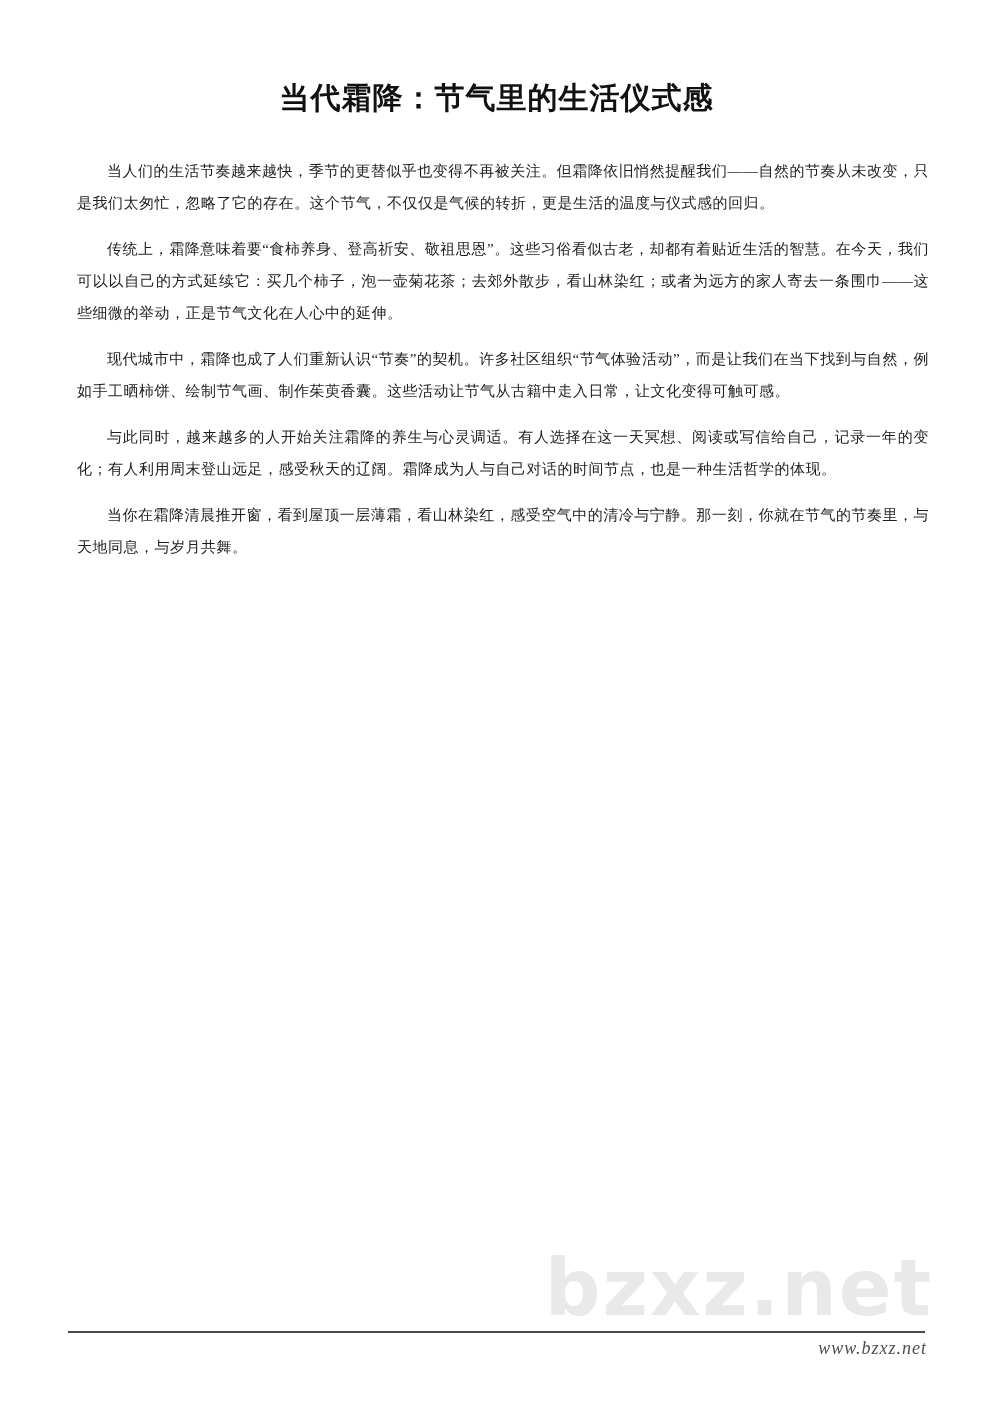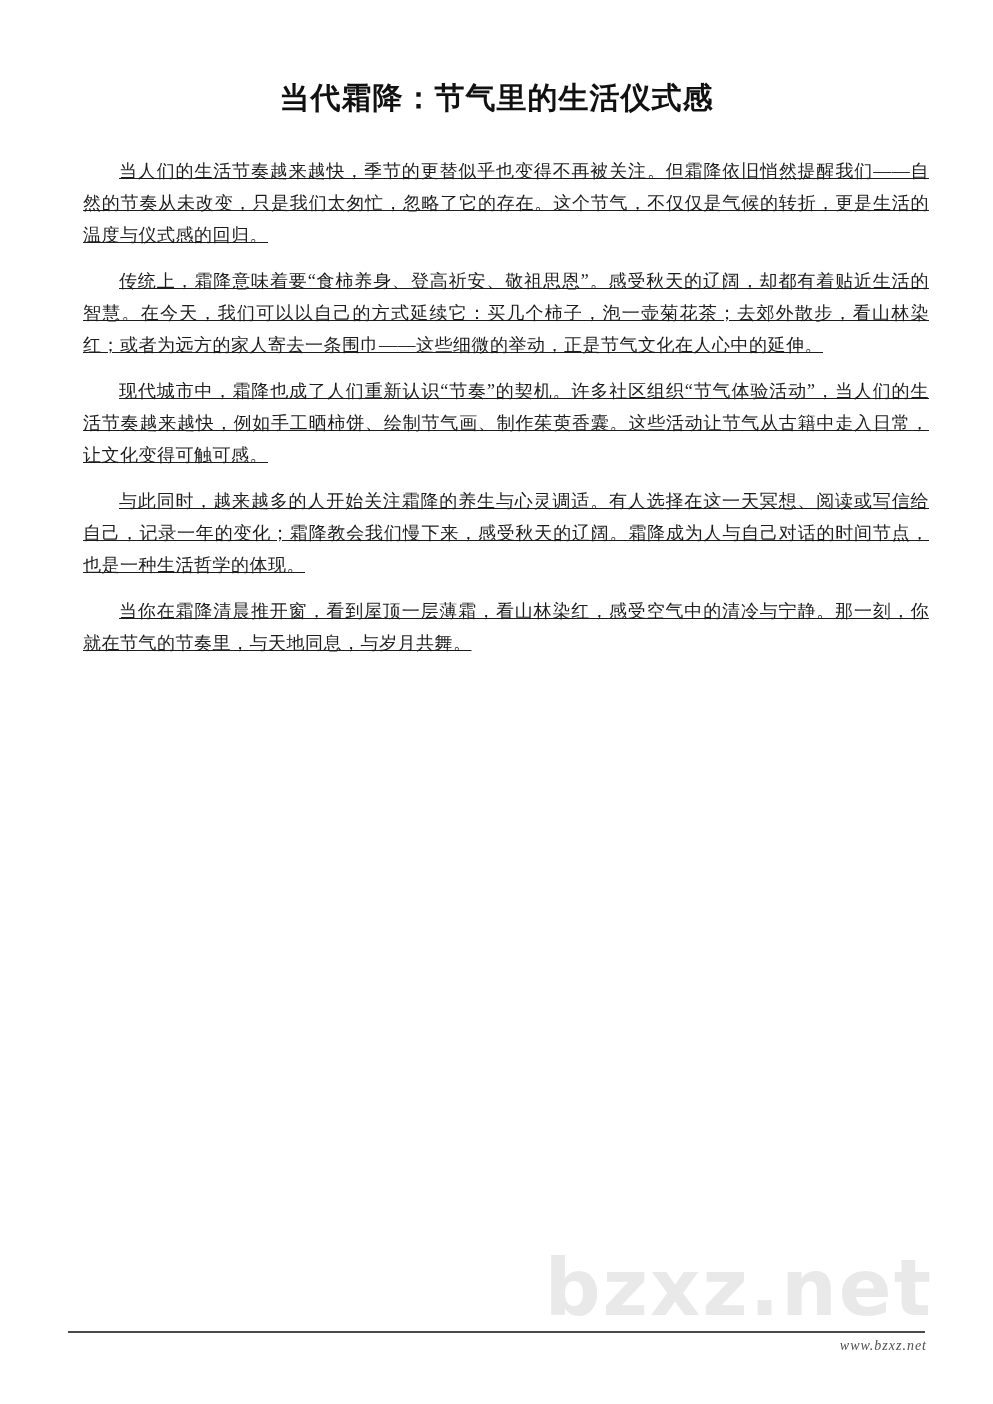--- a/index.html
+++ b/index.html
@@ -23,28 +23,27 @@
     text-align: center;
     font-size: 30px;
     font-weight: bold;
     letter-spacing: 1px;
     color: #111111;
   }
   .doc-body {
     padding: 36px 64px 0 71px;
   }
   .doc-body p {
-    margin: 0 0 14px 12px;
-    font-size: 18px;
+    margin: 0 0 14px 6px;
+    font-size: 15px;
     line-height: 32px;
     text-align: justify;
     text-indent: 2em;
     letter-spacing: 0.5px;
     color: #1d1d1d;
-    text-decoration: underline;
   }
   .watermark {
     position: absolute;
     top: 1248px;
     right: 60px;
     font-family: "DejaVu Sans", "Liberation Sans", sans-serif;
     font-weight: bold;
     font-size: 78px;
     line-height: 80px;
     color: #e9e9e9;
@@ -58,37 +57,37 @@
     width: 857px;
     height: 0;
     border-top: 2px solid #4a4a4a;
   }
   .footer-url {
     position: absolute;
     top: 1338px;
     right: 66px;
     font-family: "Liberation Serif", "DejaVu Serif", serif;
     font-style: italic;
-    font-size: 14px;
+    font-size: 18px;
     color: #4f4f4f;
     letter-spacing: 1px;
   }
 </style>
 </head>
 <body>
 
 <div class="page">
 
   <h1 class="doc-title">当代霜降：节气里的生活仪式感</h1>
 
   <div class="doc-body">
     <p>当人们的生活节奏越来越快，季节的更替似乎也变得不再被关注。但霜降依旧悄然提醒我们——自然的节奏从未改变，只是我们太匆忙，忽略了它的存在。这个节气，不仅仅是气候的转折，更是生活的温度与仪式感的回归。</p>
-    <p>传统上，霜降意味着要“食柿养身、登高祈安、敬祖思恩”。感受秋天的辽阔，却都有着贴近生活的智慧。在今天，我们可以以自己的方式延续它：买几个柿子，泡一壶菊花茶；去郊外散步，看山林染红；或者为远方的家人寄去一条围巾——这些细微的举动，正是节气文化在人心中的延伸。</p>
-    <p>现代城市中，霜降也成了人们重新认识“节奏”的契机。许多社区组织“节气体验活动”，当人们的生活节奏越来越快，例如手工晒柿饼、绘制节气画、制作茱萸香囊。这些活动让节气从古籍中走入日常，让文化变得可触可感。</p>
-    <p>与此同时，越来越多的人开始关注霜降的养生与心灵调适。有人选择在这一天冥想、阅读或写信给自己，记录一年的变化；霜降教会我们慢下来，感受秋天的辽阔。霜降成为人与自己对话的时间节点，也是一种生活哲学的体现。</p>
+    <p>传统上，霜降意味着要“食柿养身、登高祈安、敬祖思恩”。这些习俗看似古老，却都有着贴近生活的智慧。在今天，我们可以以自己的方式延续它：买几个柿子，泡一壶菊花茶；去郊外散步，看山林染红；或者为远方的家人寄去一条围巾——这些细微的举动，正是节气文化在人心中的延伸。</p>
+    <p>现代城市中，霜降也成了人们重新认识“节奏”的契机。许多社区组织“节气体验活动”，而是让我们在当下找到与自然，例如手工晒柿饼、绘制节气画、制作茱萸香囊。这些活动让节气从古籍中走入日常，让文化变得可触可感。</p>
+    <p>与此同时，越来越多的人开始关注霜降的养生与心灵调适。有人选择在这一天冥想、阅读或写信给自己，记录一年的变化；有人利用周末登山远足，感受秋天的辽阔。霜降成为人与自己对话的时间节点，也是一种生活哲学的体现。</p>
     <p>当你在霜降清晨推开窗，看到屋顶一层薄霜，看山林染红，感受空气中的清冷与宁静。那一刻，你就在节气的节奏里，与天地同息，与岁月共舞。</p>
   </div>
 
   <div class="watermark">bzxz.net</div>
 
   <div class="footer-rule"></div>
 
   <div class="footer-url">www.bzxz.net</div>
 
 </div>

